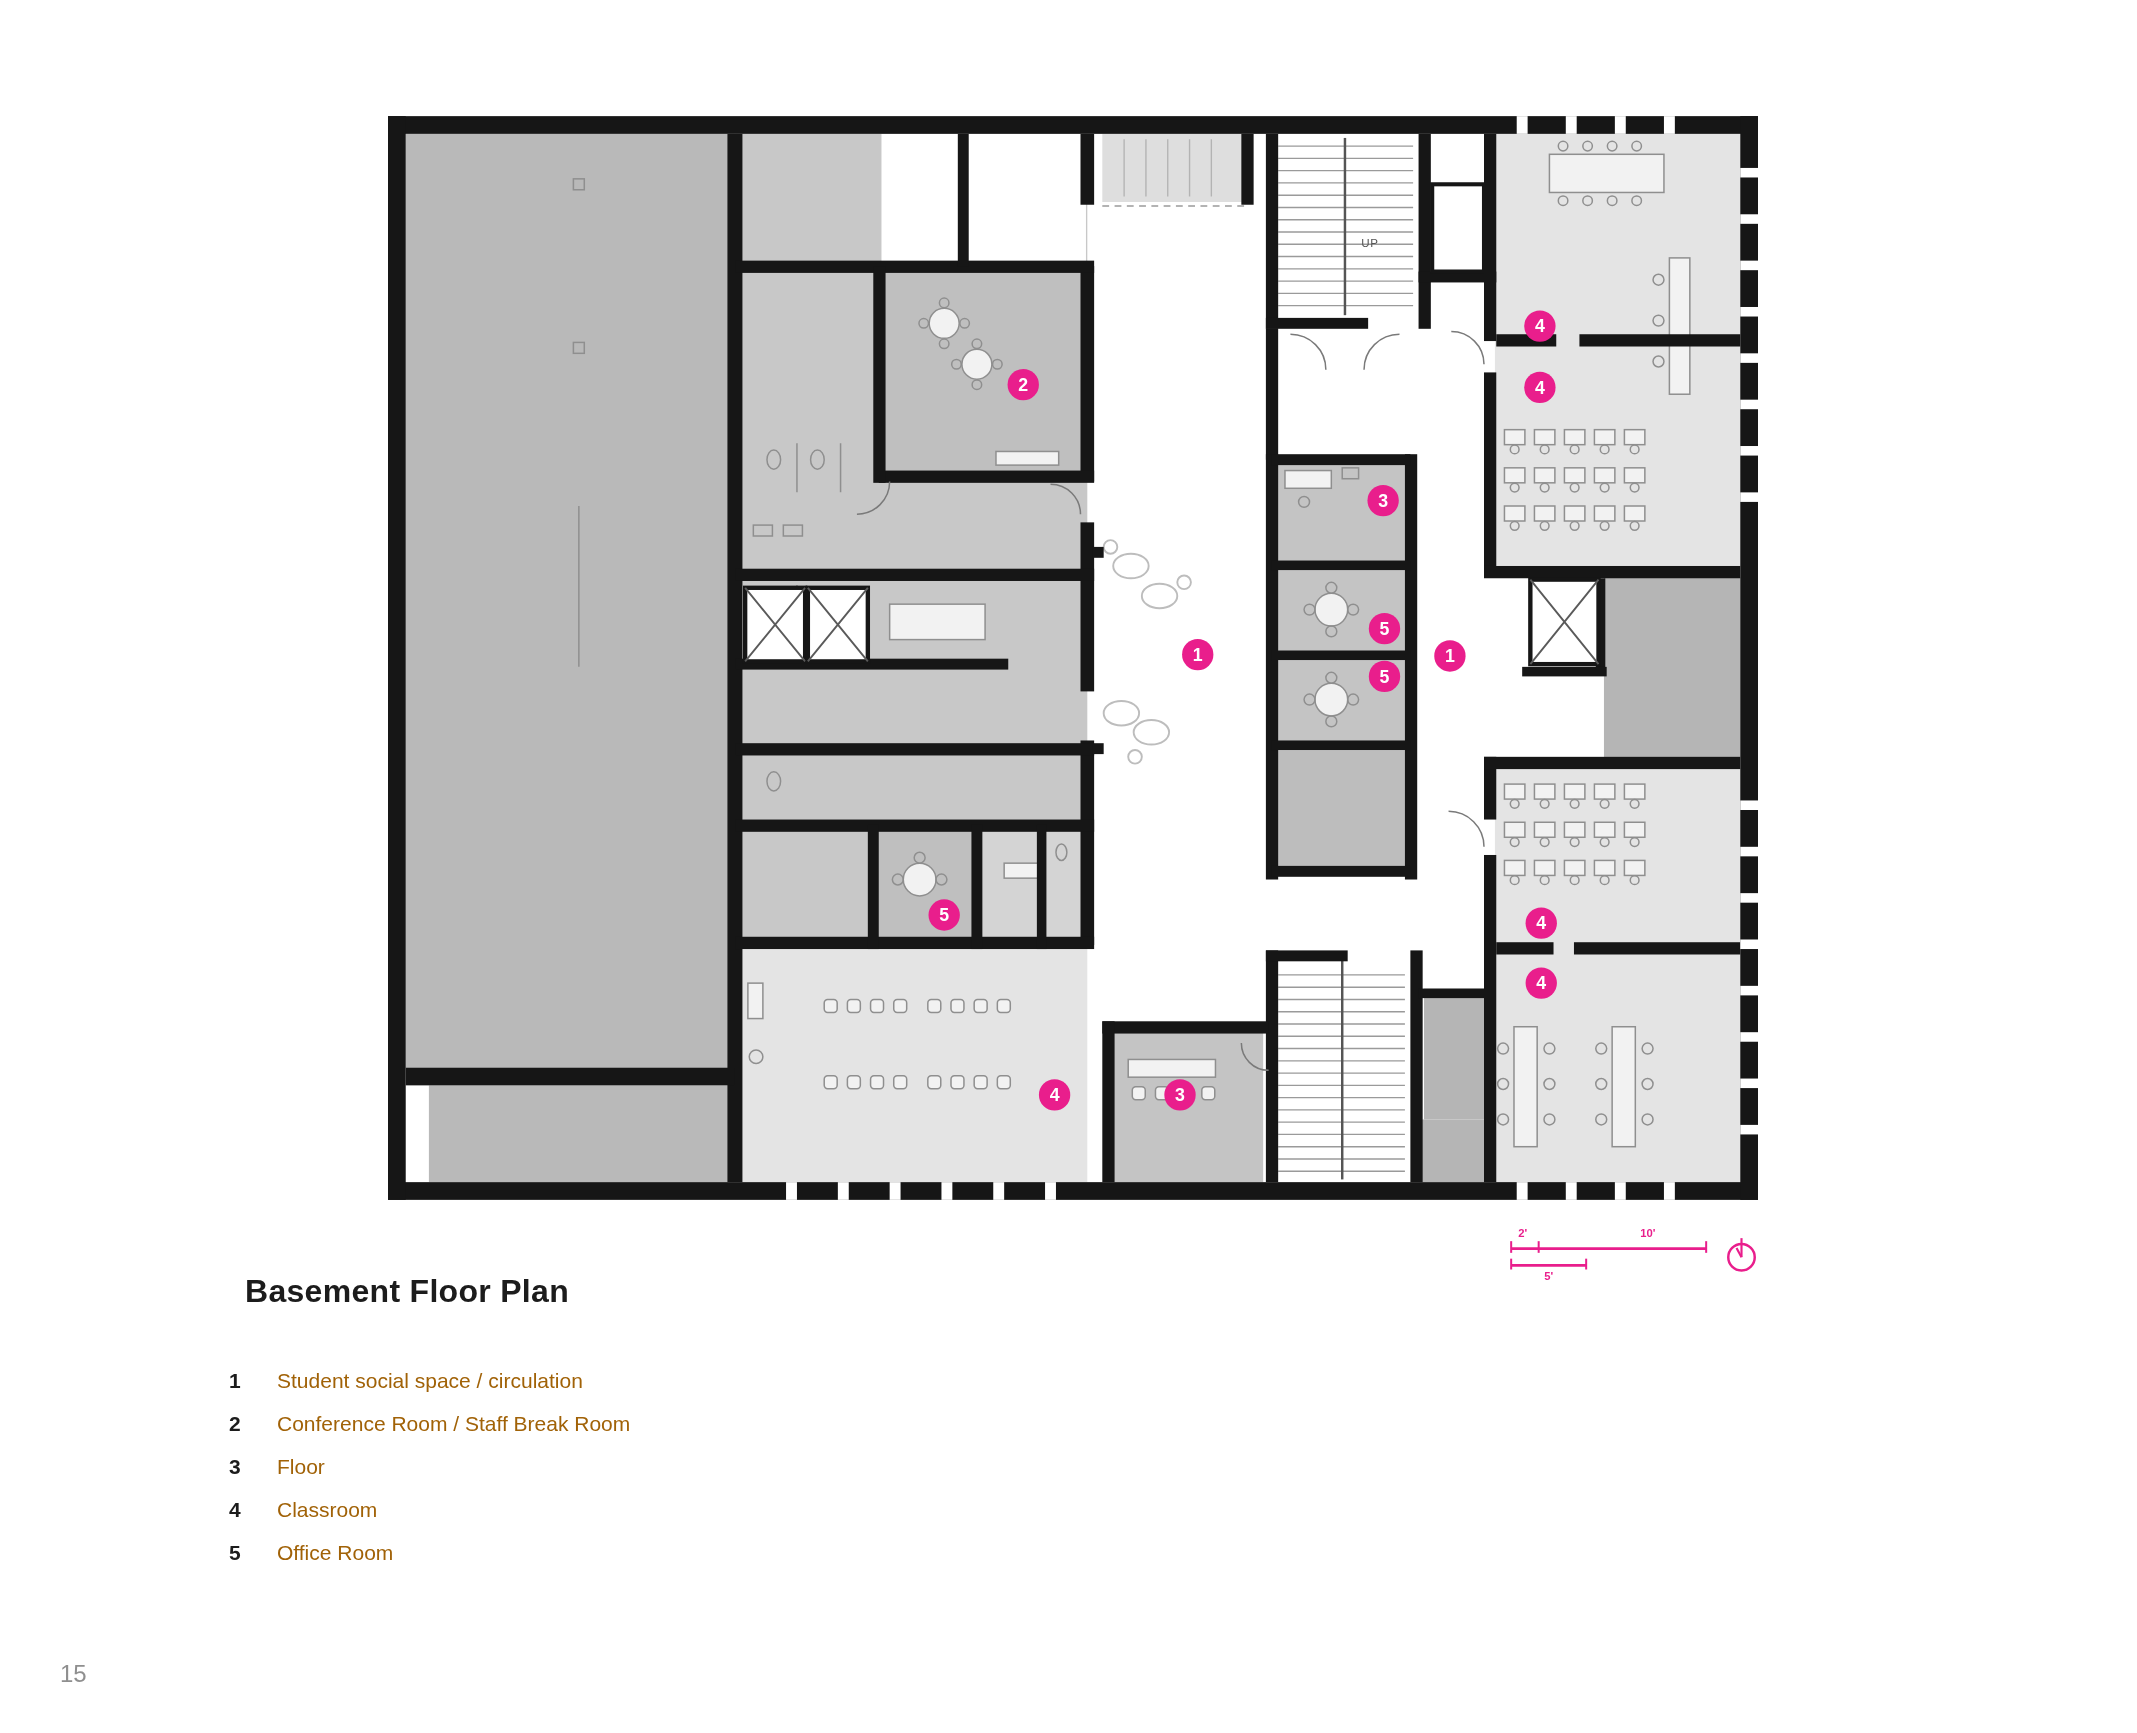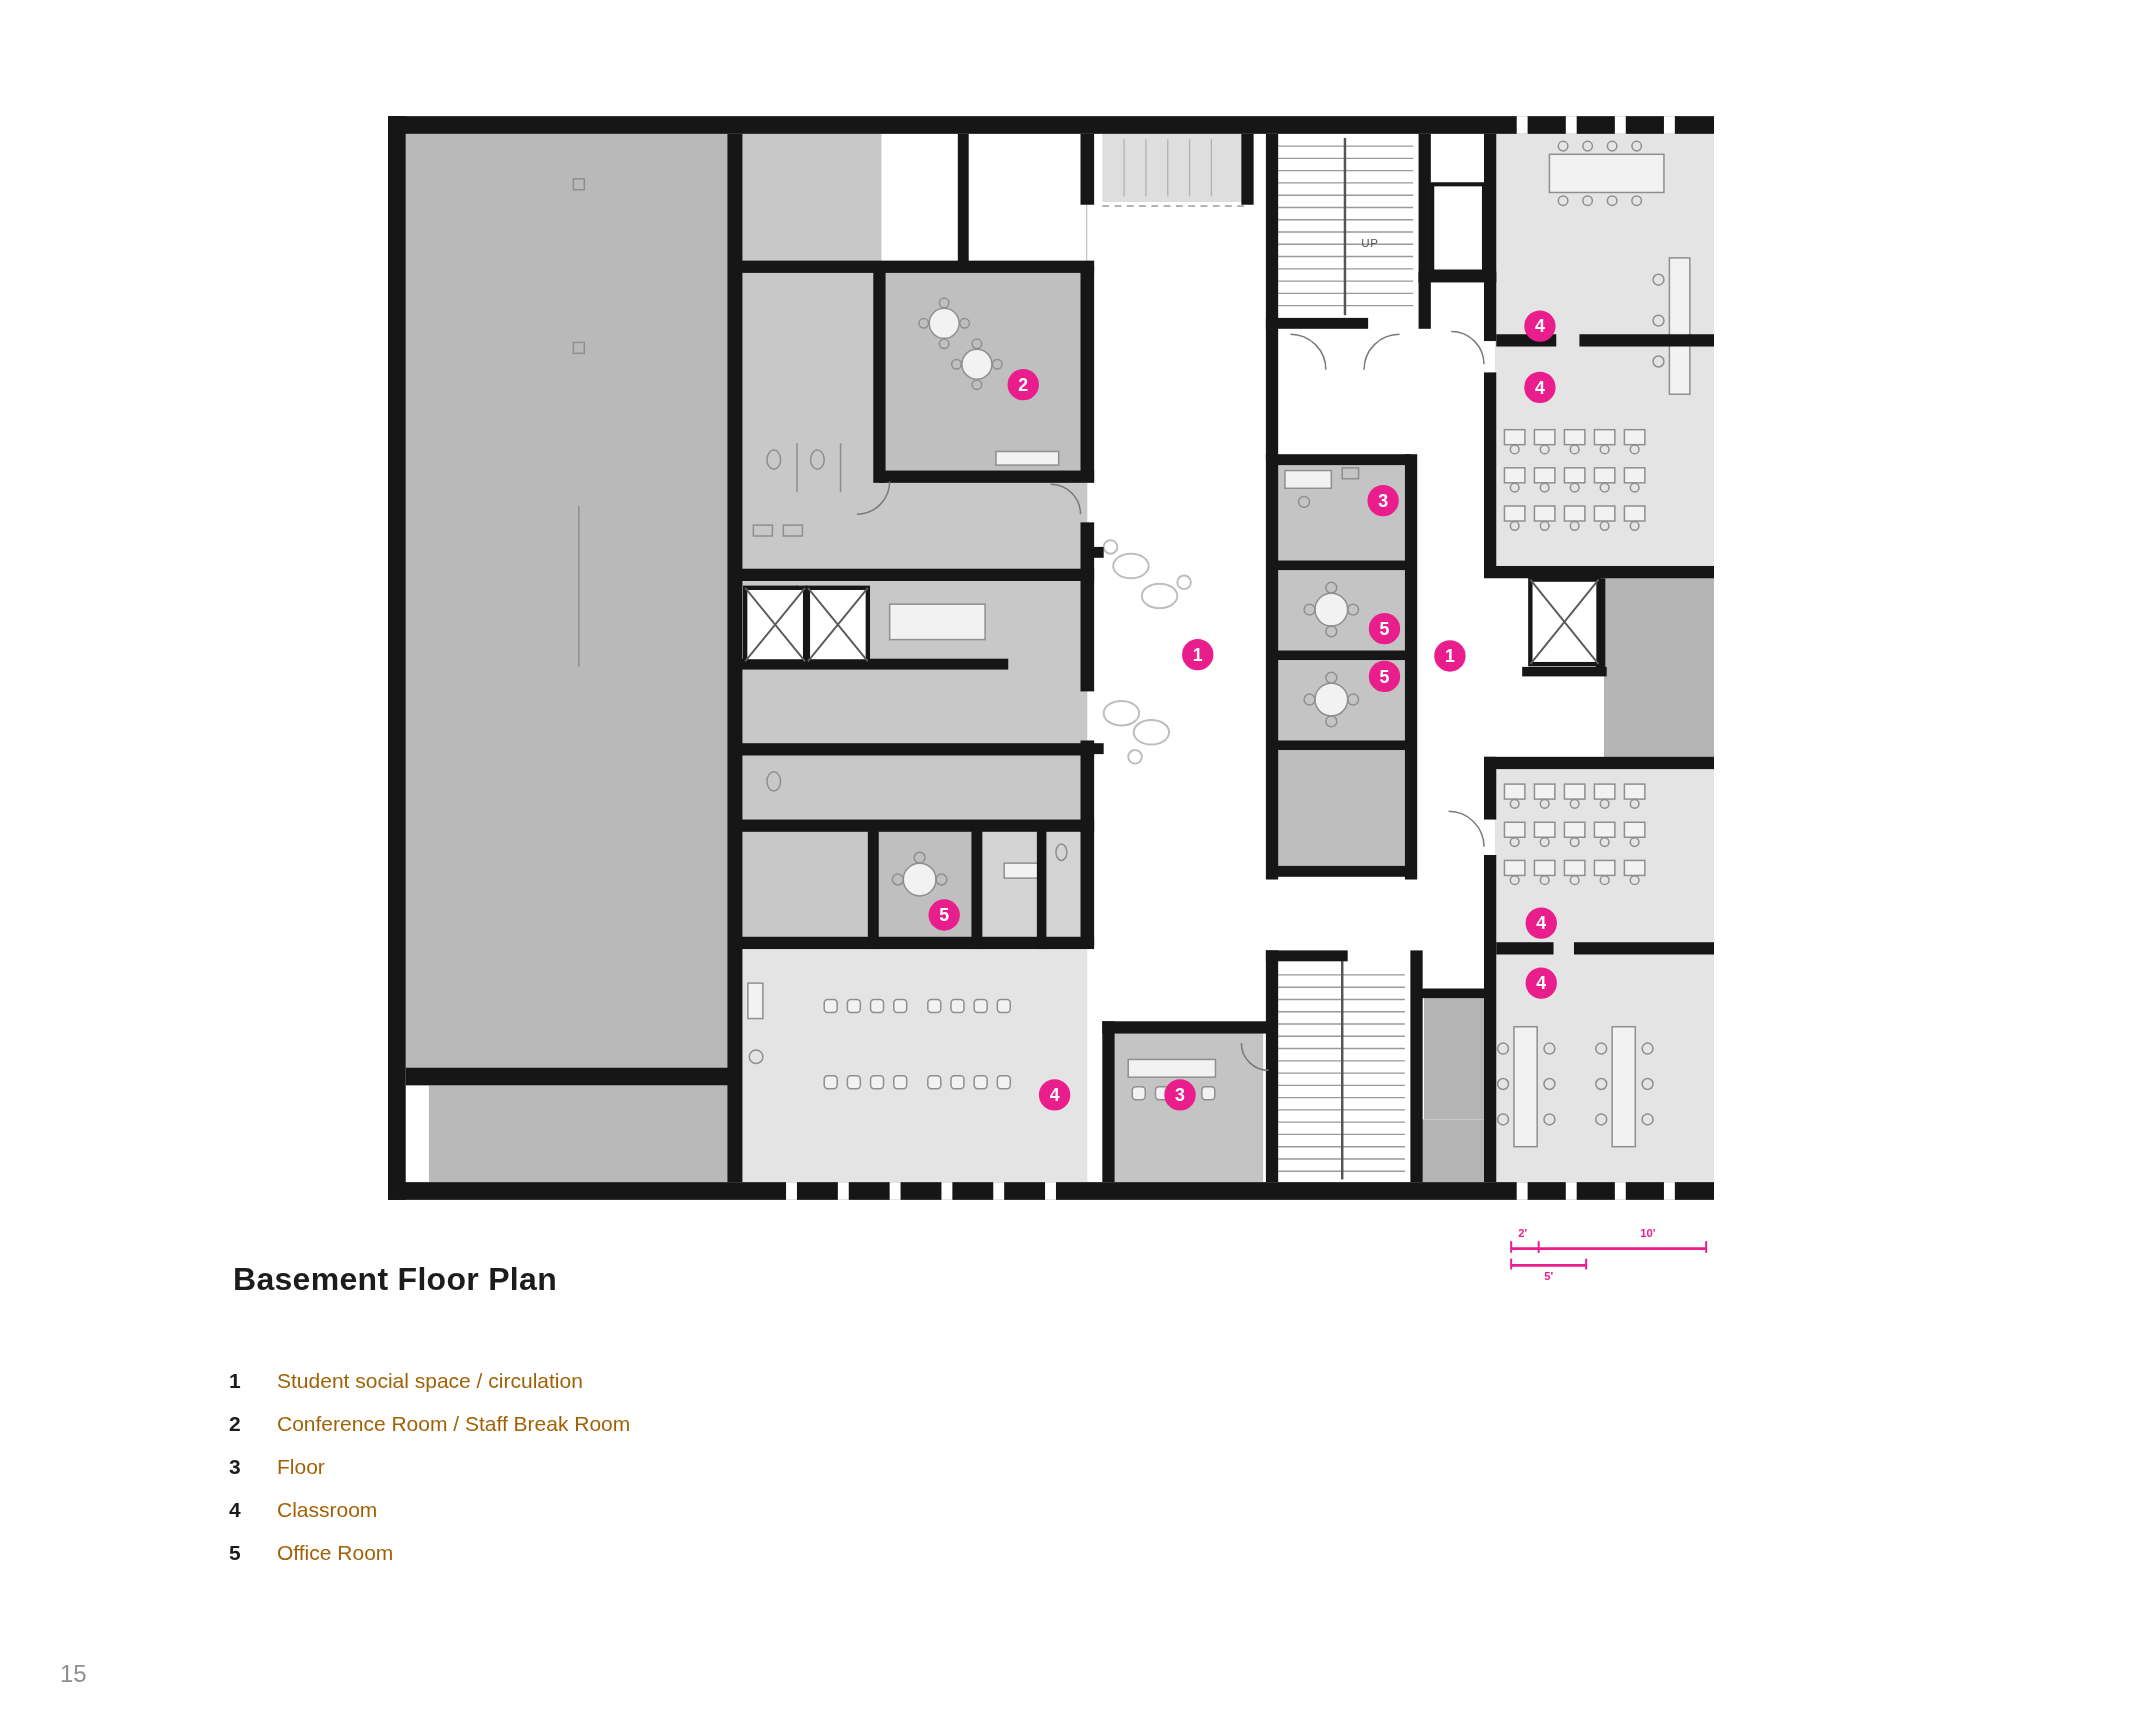--- a/index.html
+++ b/index.html
@@ -1,39 +1,39 @@
 <!DOCTYPE html>
 <html style="font-size:13.4px"><head>
 <meta charset="utf-8">
 <style>
   *{box-sizing:border-box}
   html,body{margin:0;padding:0;background:#ffffff}
   body{font-family:"Liberation Sans",sans-serif}
-  .page{position:relative;width:1714px;height:1733px;background:#ffffff;overflow:hidden}
+  .page{position:relative;width:2137px;height:1733px;background:#ffffff;overflow:hidden}
 
   
   .plan{position:absolute;left:388px;top:116px;width:1370px;height:1084px}
   .wall{fill:#161616}
   .gap rect{fill:#ffffff}
   .fx{fill:none;stroke:#8f8f8f;stroke-width:1.1}
   .fxf{fill:#f2f2f2;stroke:#8f8f8f;stroke-width:1.1}
   .shaft{fill:#ffffff;stroke:#161616;stroke-width:3.2}
   .x{stroke:#5a5a5a;stroke-width:1.4;fill:none}
   .tread{stroke:#9a9a9a;stroke-width:1;fill:none}
   .rail{stroke:#555555;stroke-width:1.8}
   .oval{fill:none;stroke:#bdbdbd;stroke-width:1.4}
   .arc{fill:none;stroke:#7a7a7a;stroke-width:1.1}
   .dash{stroke:#9a9a9a;stroke-width:1.1;stroke-dasharray:5 4;fill:none}
   .mat{stroke:#b3b3b3;stroke-width:1;fill:none}
   .mc{fill:#E91E8C}
   .marker text{fill:#ffffff;font-size:13px;font-weight:700;text-anchor:middle;font-family:"Liberation Sans",sans-serif}
   .uplabel{font-size:8.5px;fill:#555555;font-family:"Liberation Sans",sans-serif;letter-spacing:.5px}
 
   
-  .title{position:absolute;left:229px;top:1257px;margin:4px;font-size:32px;font-weight:700;color:#1c1c1c;letter-spacing:0.3px}
+  .title{position:absolute;left:229px;top:1257px;margin:16px;font-size:32px;font-weight:700;color:#1c1c1c;letter-spacing:0.3px}
   .legend{position:absolute;left:229px;top:1359px;margin:0;padding:0;list-style:none}
   .legend li{display:flex;align-items:center;height:43px;font-size:21px}
   .legend .num{width:48px;font-weight:700;color:#1c1c1c}
   .legend .lbl{color:#a16207}
   .pagenum{position:absolute;left:60px;top:1660px;font-size:24px;color:#8f8f8f}
 
   
   .scalebar{position:absolute;left:1499px;top:1217px}
   .sline{stroke:#E91E8C;stroke-width:3.4}
   .stick{stroke:#E91E8C;stroke-width:2.4}

